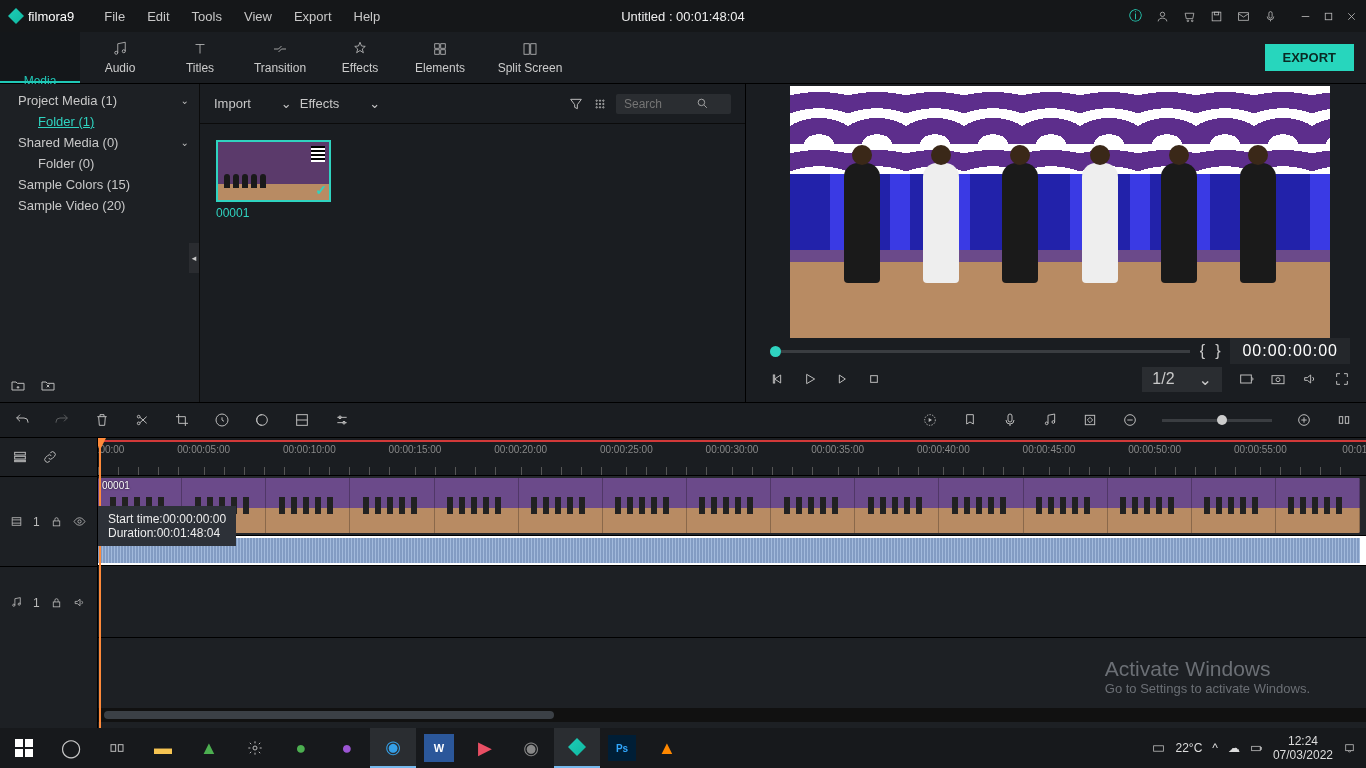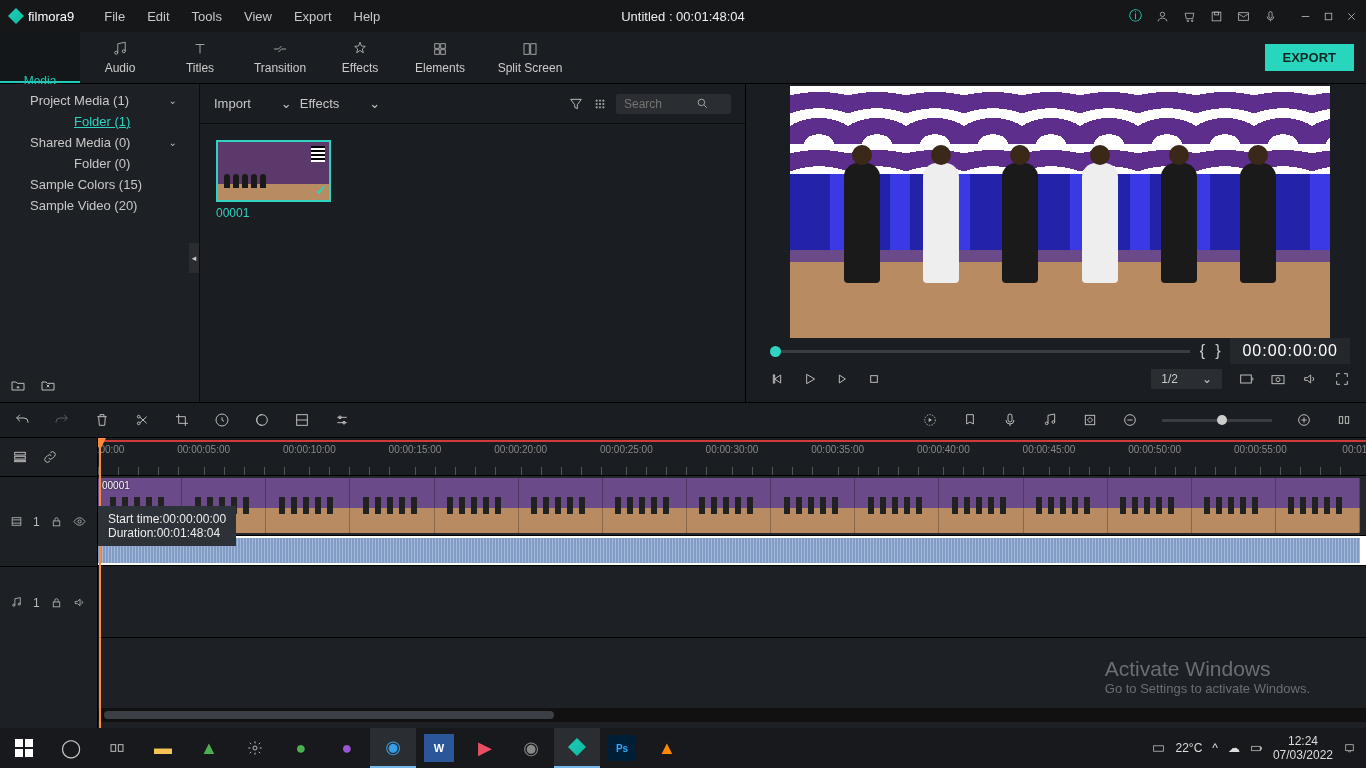--- a/index.html
+++ b/index.html
@@ -19,23 +19,23 @@
 
 .tool-tabs { height: 52px; background: #1a1d21; border-bottom: 1px solid #000; display: flex; align-items: stretch; }
 .tool-tab { width: 80px; display: flex; flex-direction: column; align-items: center; justify-content: center; gap: 3px; font-size: 12px; color: #ccc; cursor: pointer; }
 .tool-tab.active { color: #20c9b8; border-bottom: 2px solid #20c9b8; background: #14171a; gap: 48px; }
 .tool-tab svg { width: 18px; height: 18px; stroke: currentColor; fill: none; }
 .export-btn { margin-left: auto; margin-right: 12px; align-self: center; background: #27d6bd; color: #0a2a24; font-weight: 700; padding: 6px 18px; border: none; font-size: 13px; }
 
 
 .upper { display: flex; height: 318px; }
 .left-panel { width: 200px; background: #1d2024; border-right: 1px solid #0b0b0b; position: relative; }
-.tree { padding: 6px 12px; font-size: 13px; }
+.tree { padding: 6px 0; font-size: 13px; }
 .tree-item { display: flex; align-items: center; justify-content: space-between; padding: 3px 10px 3px 18px; cursor: pointer; }
-.tree-item.child { padding-left: 38px; margin-left: 24px; }
+.tree-item.child { padding-left: 38px; }
 .tree-item.sel { color: #2fd3c0; text-decoration: underline; }
 .tree-chevron { font-size: 10px; color: #bbb; }
 .left-bottom { position: absolute; bottom: 8px; left: 10px; display: flex; gap: 14px; color: #aaa; }
 .left-collapse { position:absolute; right:0; top:50%; width:10px; height:30px; background:#2a2c30; font-size:9px; display:flex; align-items:center; justify-content:center;}
 
 .media-panel { flex: 1; background: #1a1d21; position: relative; border-right:1px solid #000;}
 .media-toolbar { height: 40px; display: flex; align-items: center; gap: 8px; padding: 0 14px; border-bottom: 1px solid #0b0b0b; font-size: 13px; }
 .media-toolbar .drop { display: flex; align-items: center; gap: 30px; cursor: pointer; }
 .media-toolbar .spacer { flex: 1; }
 .search-box { background: #2a2d31; display: flex; align-items: center; padding: 3px 8px; border-radius: 2px; width: 115px; }
@@ -58,21 +58,21 @@
 .dancers { position:absolute; bottom:22%; left:6%; right:6%; display:flex; justify-content:space-around; align-items:flex-end;}
 .dancer { width:36px; height:120px; background:#1a1a1a; border-radius:14px 14px 4px 4px; position:relative;}
 .dancer.w { background:#eee;}
 .dancer::before{content:"";position:absolute;top:-18px;left:50%;transform:translateX(-50%);width:20px;height:20px;background:#3a2818;border-radius:50%;}
 .preview-scrub { height: 26px; display: flex; align-items: center; gap: 10px; padding: 0 6px; }
 .scrub-track { flex:1; height:3px; background:#3a3d41; position:relative;}
 .scrub-dot { position:absolute; left:0; top:-4px; width:11px; height:11px; border-radius:50%; background:#2fd3c0;}
 .preview-timecode { background:#24272b; padding:4px 12px; font-size:16px; letter-spacing:1px; color:#fff;}
 .preview-ctrl { height: 30px; display: flex; align-items: center; gap: 16px; padding: 0 6px; }
 .preview-ctrl .spacer{flex:1;}
-.sel-ratio { background:#2a2d31; padding:3px 10px; font-size:12px; display:flex; align-items:center; gap:24px;}
+.sel-ratio { background:#2a2d31; padding:3px 10px; font-size:16px; display:flex; align-items:center; gap:24px;}
 
 
 .tl-tools { height: 36px; background: #1a1d21; border-top: 1px solid #000; border-bottom: 1px solid #000; display: flex; align-items: center; padding: 0 14px; gap: 24px; color: #aaa; }
 .tl-tools .spacer { flex: 1; }
 .zoom-slider { width: 110px; height: 3px; background:#3a3d41; position:relative;}
 .zoom-slider .knob{position:absolute; left:50%; top:-4px; width:10px;height:10px;border-radius:50%;background:#ccc;}
 
 
 .timeline { height: 290px; background: #1d2024; display: flex; }
 .tl-left { width: 98px; border-right:1px solid #000;}

